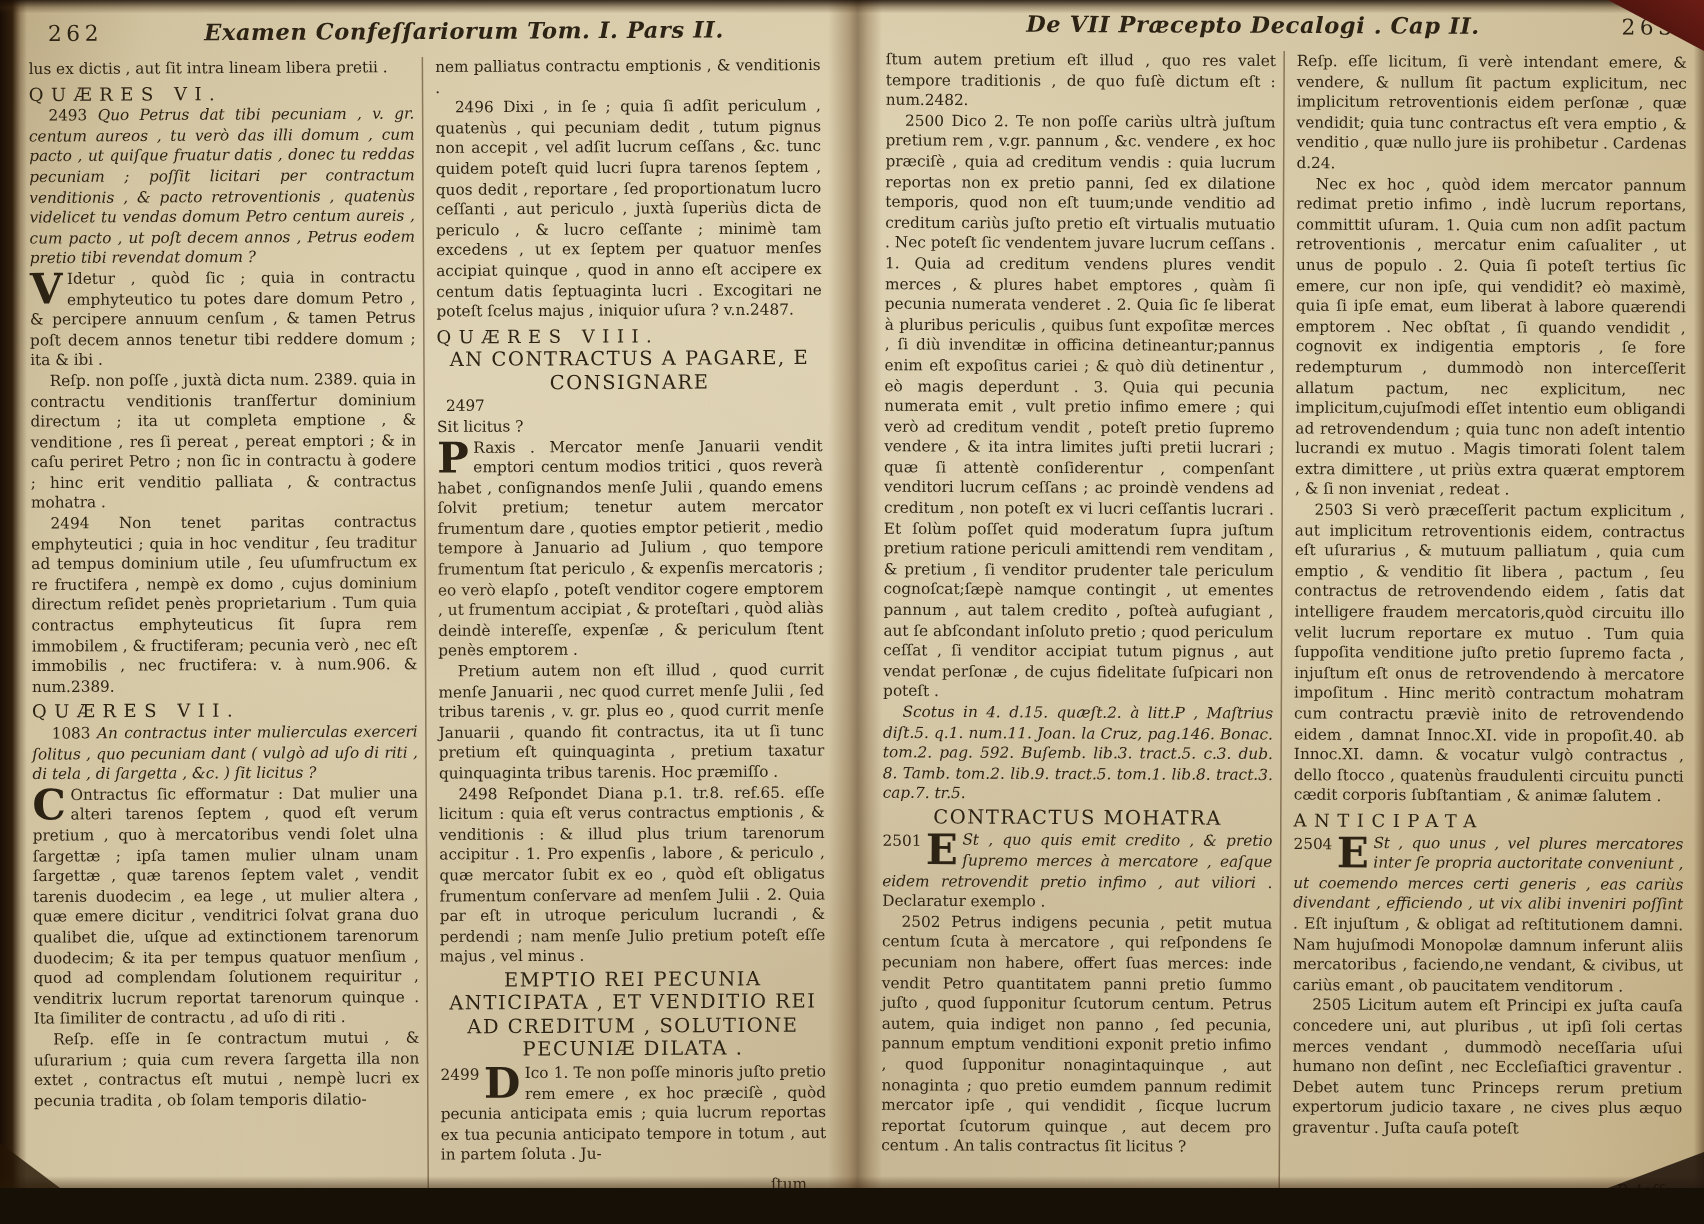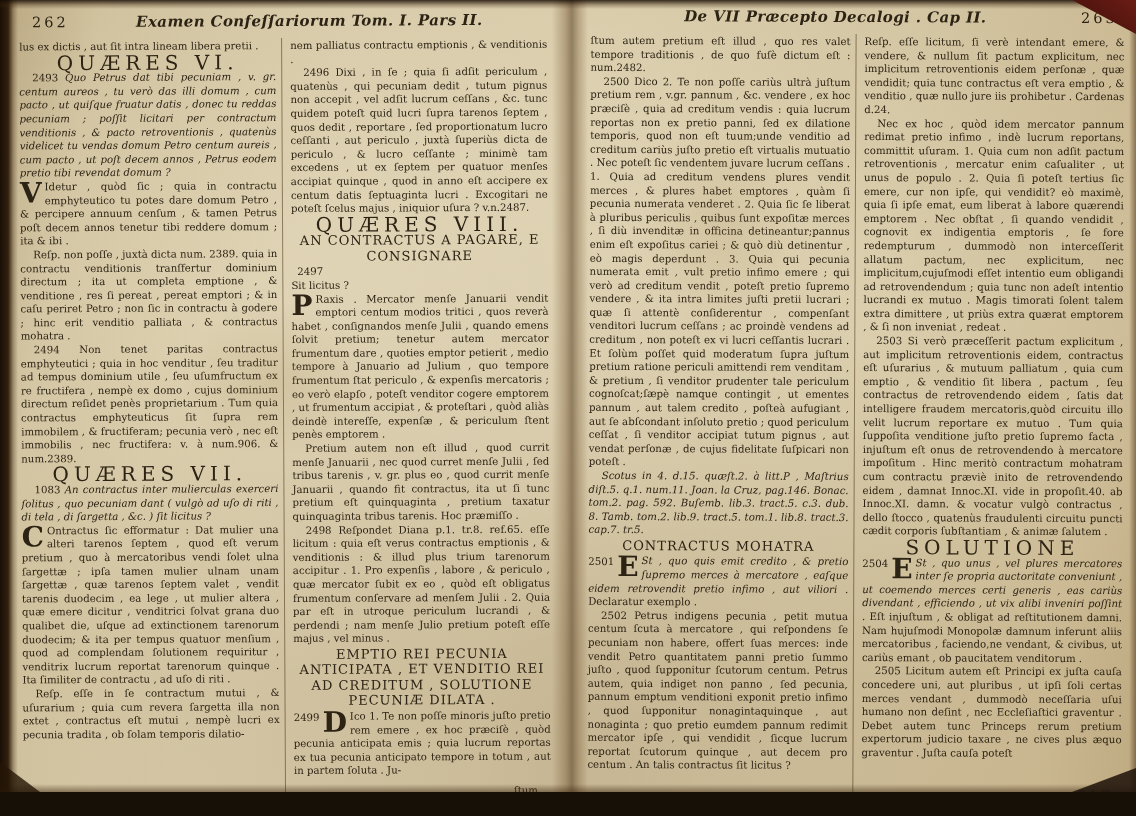--- a/index.html
+++ b/index.html
@@ -34,21 +34,21 @@
   .cols{position:absolute;top:32px;bottom:8px;left:4px;right:2px;display:flex;}
   .col{position:relative;flex:1;overflow:hidden;padding:1px 5px 16px 1px;font-size:10.2px;line-height:13.6px;text-align:justify;}
   .col + .col{border-left:1px solid rgba(72,50,24,.55);padding-left:8px;}
   
   p.body{margin:0;}
   p.ind{text-indent:13px;}
   p.it{font-style:italic;}
   .pn{font-style:normal;}
   .pn-drop{float:left;margin:1px 3px 0 0;}
   .drop{float:left;font-size:28px;line-height:24px;padding:1px 3px 0 0;font-weight:bold;}
-  .h1{text-align:center;font-size:20px;letter-spacing:5px;margin:3px 0 1px;white-space:nowrap;}
+  .h1{text-align:left;font-size:12px;letter-spacing:5px;margin:3px 0 1px;white-space:nowrap;}
   .h2{text-align:center;font-size:13px;letter-spacing:1px;line-height:15.5px;margin:1px 4px;}
   .numline{display:flex;margin:0;flex-direction:column;}
   .numline .pn{margin-left:6px;}
   .numline .q{flex:1;text-align:left;}
   .catch{position:absolute;bottom:1px;right:18px;}
   .sigline{position:absolute;bottom:1px;right:8px;display:flex;}
 </style>
 </head>
 <body>
 
@@ -102,21 +102,21 @@
           <p class="body ind"><span class="pn">2500 </span>Dico 2. Te non poſſe cariùs ultrà juſtum pretium rem , v.gr. pannum , &amp;c. vendere , ex hoc præciſè , quia ad creditum vendis : quia lucrum reportas non ex pretio panni, ſed ex dilatione temporis, quod non eſt tuum;unde venditio ad creditum cariùs juſto pretio eſt virtualis mutuatio . Nec poteſt ſic vendentem juvare lucrum ceſſans . 1. Quia ad creditum vendens plures vendit merces , &amp; plures habet emptores , quàm ſi pecunia numerata venderet . 2. Quia ſic ſe liberat à pluribus periculis , quibus ſunt expoſitæ merces , ſi diù invenditæ in officina detineantur;pannus enim eſt expoſitus cariei ; &amp; quò diù detinentur , eò magis deperdunt . 3. Quia qui pecunia numerata emit , vult pretio infimo emere ; qui verò ad creditum vendit , poteſt pretio ſupremo vendere , &amp; ita intra limites juſti pretii lucrari ; quæ ſi attentè conſiderentur , compenſant venditori lucrum ceſſans ; ac proindè vendens ad creditum , non poteſt ex vi lucri ceſſantis lucrari . Et ſolùm poſſet quid moderatum ſupra juſtum pretium ratione periculi amittendi rem venditam , &amp; pretium , ſi venditor prudenter tale periculum cognoſcat;ſæpè namque contingit , ut ementes pannum , aut talem credito , poſteà aufugiant , aut ſe abſcondant inſoluto pretio ; quod periculum ceſſat , ſi venditor accipiat tutum pignus , aut vendat perſonæ , de cujus fidelitate ſuſpicari non poteſt .</p>
           <p class="body ind it">Scotus in 4. d.15. quæſt.2. à litt.P , Maſtrius diſt.5. q.1. num.11. Joan. la Cruz, pag.146. Bonac. tom.2. pag. 592. Buſemb. lib.3. tract.5. c.3. dub. 8. Tamb. tom.2. lib.9. tract.5. tom.1. lib.8. tract.3. cap.7. tr.5.</p>
           <div class="h2">CONTRACTUS MOHATRA</div>
           <p class="body"><span class="pn pn-drop">2501 </span><span class="drop">E</span><i>St , quo quis emit credito , &amp; pretio ſupremo merces à mercatore , eaſque eidem retrovendit pretio infimo , aut viliori .</i> Declaratur exemplo .</p>
           <p class="body ind"><span class="pn">2502 </span>Petrus indigens pecunia , petit mutua centum ſcuta à mercatore , qui reſpondens ſe pecuniam non habere, offert ſuas merces: inde vendit Petro quantitatem panni pretio ſummo juſto , quod ſupponitur ſcutorum centum. Petrus autem, quia indiget non panno , ſed pecunia, pannum emptum venditioni exponit pretio infimo , quod ſupponitur nonagintaquinque , aut nonaginta ; quo pretio eumdem pannum redimit mercator ipſe , qui vendidit , ſicque lucrum reportat ſcutorum quinque , aut decem pro centum . An talis contractus ſit licitus ?</p>
         </div>
       <div class="col">
           <p class="body">Reſp. eſſe licitum, ſi verè intendant emere, &amp; vendere, &amp; nullum ſit pactum explicitum, nec implicitum retroventionis eidem perſonæ , quæ vendidit; quia tunc contractus eſt vera emptio , &amp; venditio , quæ nullo jure iis prohibetur . Cardenas d.24.</p>
           <p class="body ind">Nec ex hoc , quòd idem mercator pannum redimat pretio infimo , indè lucrum reportans, committit uſuram. 1. Quia cum non adſit pactum retroventionis , mercatur enim caſualiter , ut unus de populo . 2. Quia ſi poteſt tertius ſic emere, cur non ipſe, qui vendidit? eò maximè, quia ſi ipſe emat, eum liberat à labore quærendi emptorem . Nec obſtat , ſi quando vendidit , cognovit ex indigentia emptoris , ſe fore redempturum , dummodò non interceſſerit allatum pactum, nec explicitum, nec implicitum,cujuſmodi eſſet intentio eum obligandi ad retrovendendum ; quia tunc non adeſt intentio lucrandi ex mutuo . Magis timorati ſolent talem extra dimittere , ut priùs extra quærat emptorem , &amp; ſi non inveniat , redeat .</p>
           <p class="body ind"><span class="pn">2503 </span>Si verò præceſſerit pactum explicitum , aut implicitum retroventionis eidem, contractus eſt uſurarius , &amp; mutuum palliatum , quia cum emptio , &amp; venditio ſit libera , pactum , ſeu contractus de retrovendendo eidem , ſatis dat intelligere fraudem mercatoris,quòd circuitu illo velit lucrum reportare ex mutuo . Tum quia ſuppoſita venditione juſto pretio ſupremo facta , injuſtum eſt onus de retrovendendo à mercatore impoſitum . Hinc meritò contractum mohatram cum contractu præviè inito de retrovendendo eidem , damnat Innoc.XI. vide in propoſit.40. ab Innoc.XI. damn. &amp; vocatur vulgò contractus , dello ſtocco , quatenùs fraudulenti circuitu puncti cædit corporis ſubſtantiam , &amp; animæ ſalutem .</p>
-          <div class="h1">SOLUTIONE</div>
+          <div class="h1">ANTICIPATA</div>
           <p class="body"><span class="pn pn-drop">2504 </span><span class="drop">E</span><i>St , quo unus , vel plures mercatores inter ſe propria auctoritate conveniunt , ut coemendo merces certi generis , eas cariùs divendant , efficiendo , ut vix alibi inveniri poſſint .</i> Eſt injuſtum , &amp; obligat ad reſtitutionem damni. Nam hujuſmodi Monopolæ damnum inferunt aliis mercatoribus , faciendo,ne vendant, &amp; civibus, ut cariùs emant , ob paucitatem venditorum .</p>
           <p class="body ind"><span class="pn">2505 </span>Licitum autem eſt Principi ex juſta cauſa concedere uni, aut pluribus , ut ipſi ſoli certas merces vendant , dummodò neceſſaria uſui humano non deſint , nec Eccleſiaſtici graventur . Debet autem tunc Princeps rerum pretium expertorum judicio taxare , ne cives plus æquo graventur . Juſta cauſa poteſt</p>
           <div class="sigline">
             <span>R 4</span>
             <span>eſſe,</span>
           </div>
         </div>
     </div>
   </section>
 

